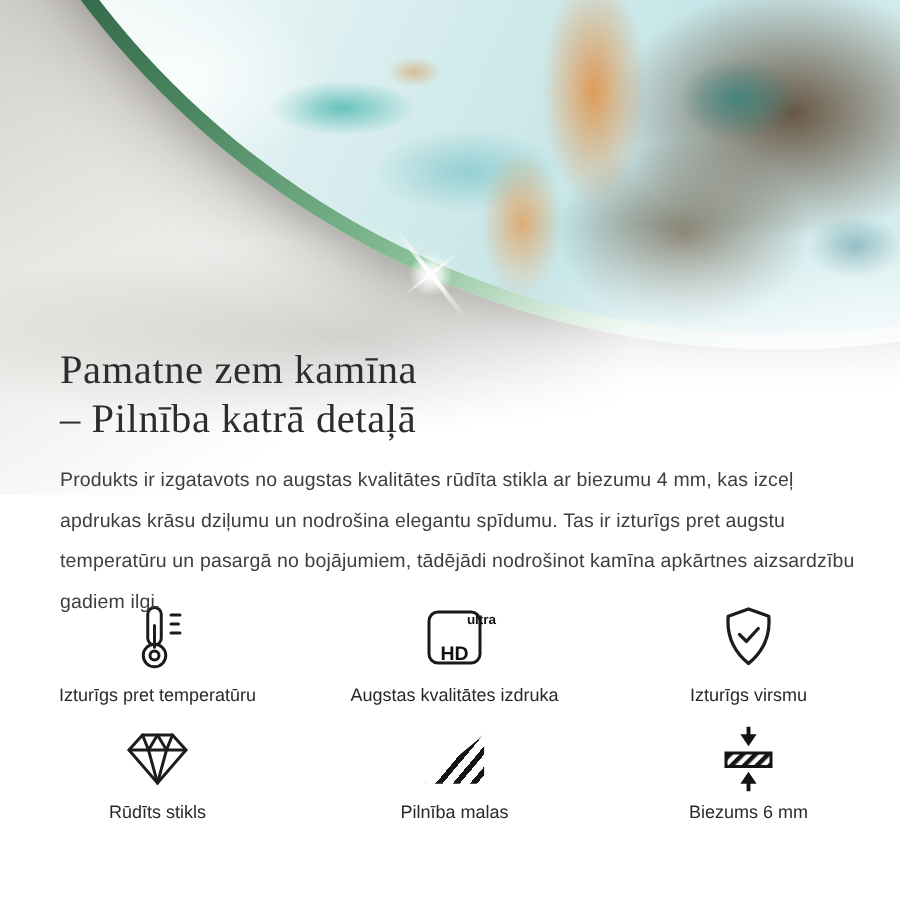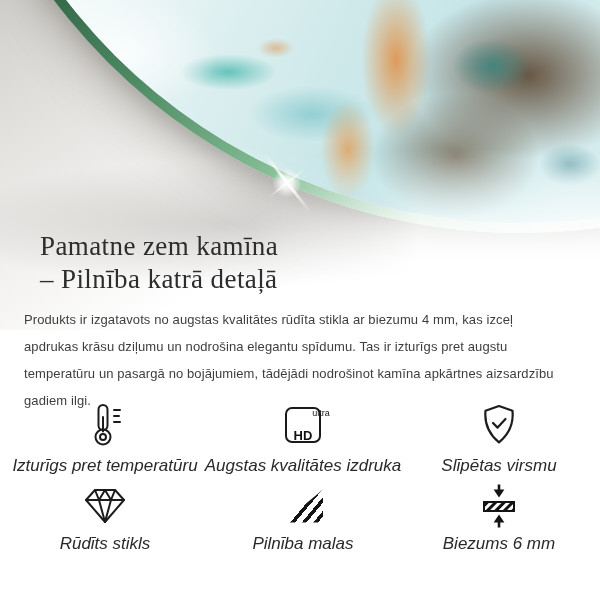--- a/index.html
+++ b/index.html
@@ -53,34 +53,34 @@
     background:linear-gradient(90deg, rgba(255,255,255,0), rgba(255,255,255,.85) 40% 60%, rgba(255,255,255,0));
     transform:rotate(-38deg); }
   .sparkle .glow { position:absolute; left:21px; top:21px; width:32px; height:32px;
     background:radial-gradient(circle, rgba(255,255,255,1) 0%, rgba(255,255,255,.75) 28%, rgba(255,255,255,0) 65%); }
 
   
   .title { position:absolute; left:40px; top:230px; z-index:5;
     font-family:"Liberation Serif","DejaVu Serif",serif; font-weight:400;
     font-size:27px; line-height:33px; color:#2d2d2d; letter-spacing:.4px; }
   .title span { display:block; }
-  .intro { position:absolute; left:24px; top:306px; width:540px; z-index:5;
+  .intro { position:absolute; left:40px; top:306px; width:540px; z-index:5;
     font-size:13px; line-height:27px; color:#3e3e3e; letter-spacing:.1px; }
 
   
   .feature { position:absolute; width:200px; display:flex; flex-direction:column; align-items:center; }
   .c1 { left:5px; } .c2 { left:203px; } .c3 { left:399px; }
   .r1 { top:400px; } .r2 { top:484px; }
   .icon-slot { height:50px; display:flex; align-items:center; justify-content:center; }
   .r2 .icon-slot { height:44px; }
-  .flabel { margin-top:6px; font-size:17px; color:#292929; text-align:center; white-space:nowrap;font-style:italic; }
+  .flabel { margin-top:6px; font-size:12px; color:#292929; text-align:center; white-space:nowrap; }
   svg.ic { stroke:#1c1c1c; fill:none; stroke-width:2; stroke-linecap:round; stroke-linejoin:round; }
   .uhd-box { width:36px; height:36px; border:2.5px solid #1a1a1a; border-radius:7px;
     display:flex; flex-direction:column; align-items:center; justify-content:center; color:#111; }
-  .uhd-top { font-size:9px; font-weight:400; line-height:9px;margin-left:36px; }
+  .uhd-top { font-size:9px; font-weight:700; line-height:9px;margin-left:36px; }
   .uhd-bottom { font-size:13px; font-weight:800; line-height:13px; margin-top:11px; }
   .bevel-shape { width:40px; height:33px;
     clip-path:polygon(0 100%, 100% 0, 100% 100%);
     background:repeating-linear-gradient(130deg, #141414 0 3.6px, transparent 3.6px 8.8px); }
 </style>
 </head>
 <body>
 
 <div class="page">
 
@@ -128,21 +128,21 @@
     <div class="flabel">Augstas kvalitātes izdruka</div>
   </div>
 
   <div class="feature c3 r1">
     <div class="icon-slot">
       <svg class="ic" width="40" height="44" viewBox="0 0 40 44" style="stroke-width:2.2">
         <path d="M20 3 L33.5 7.8 C34.6 19.5 30.4 30.8 20 39.4 C9.6 30.8 5.4 19.5 6.5 7.8 Z"></path>
         <polyline points="14,20 18.6,24.6 26.5,16"></polyline>
       </svg>
     </div>
-    <div class="flabel">Slīpētas virsmu</div>
+    <div class="flabel">Izturīgs virsmu</div>
   </div>
 
   <div class="feature c1 r2">
     <div class="icon-slot">
       <svg class="ic" width="44" height="38" viewBox="0 0 44 38">
         <polygon points="12,3 32,3 41,13 22,35 3,13"></polygon>
         <line x1="3" y1="13" x2="41" y2="13"></line>
         <polyline points="12,3 16,13 22,3 28,13 32,3"></polyline>
         <line x1="16" y1="13" x2="22" y2="35"></line>
         <line x1="28" y1="13" x2="22" y2="35"></line>

